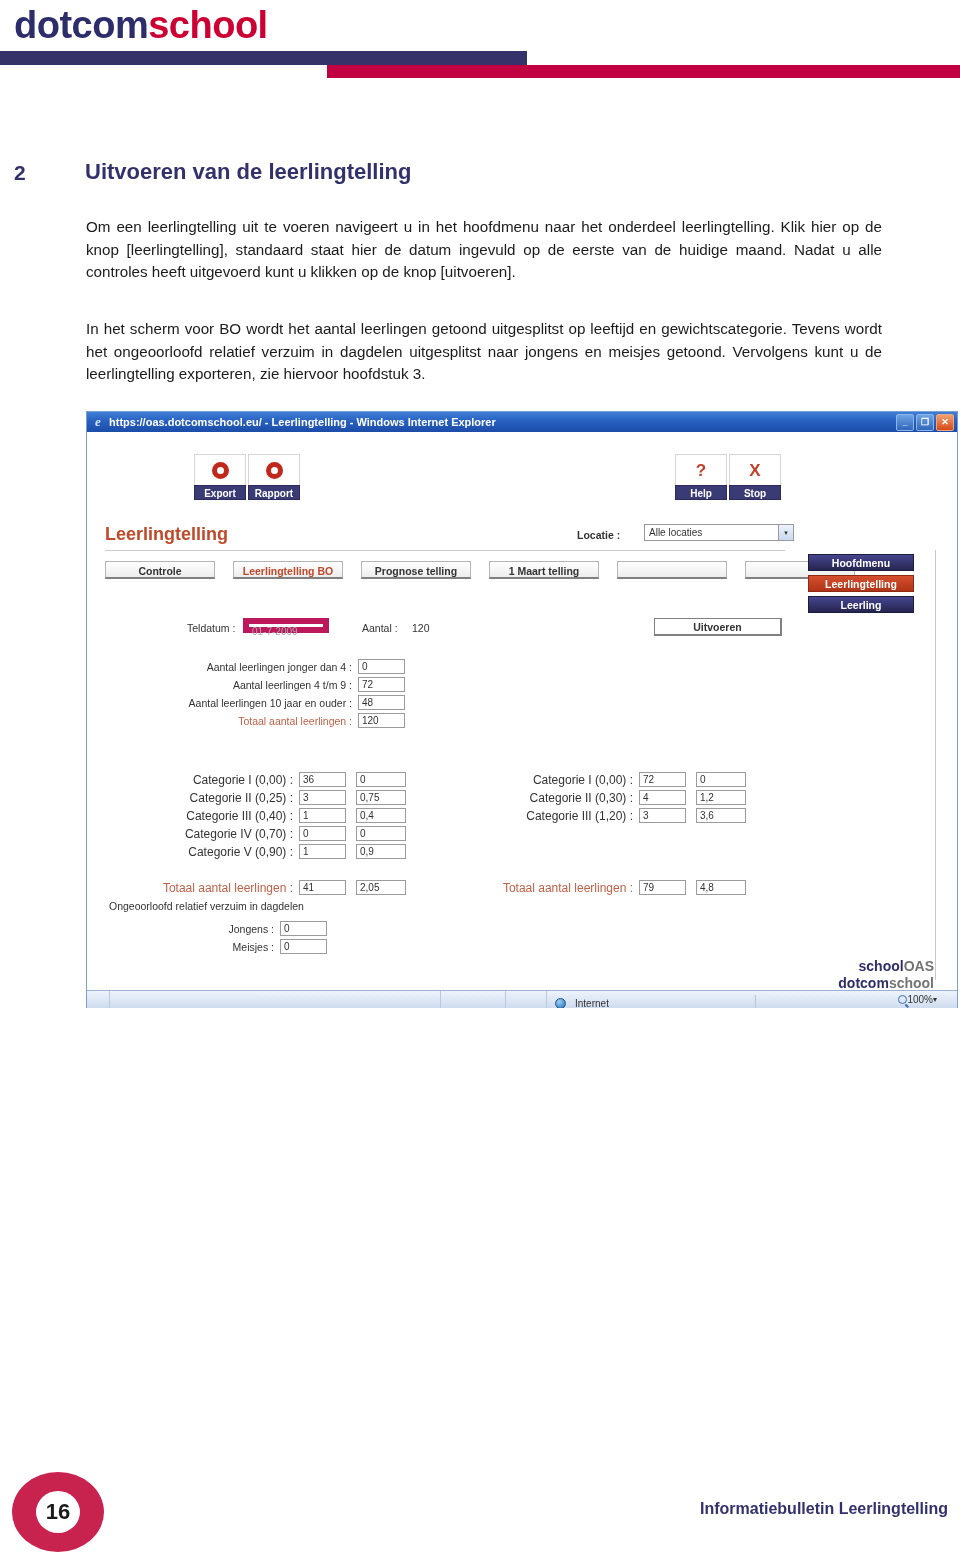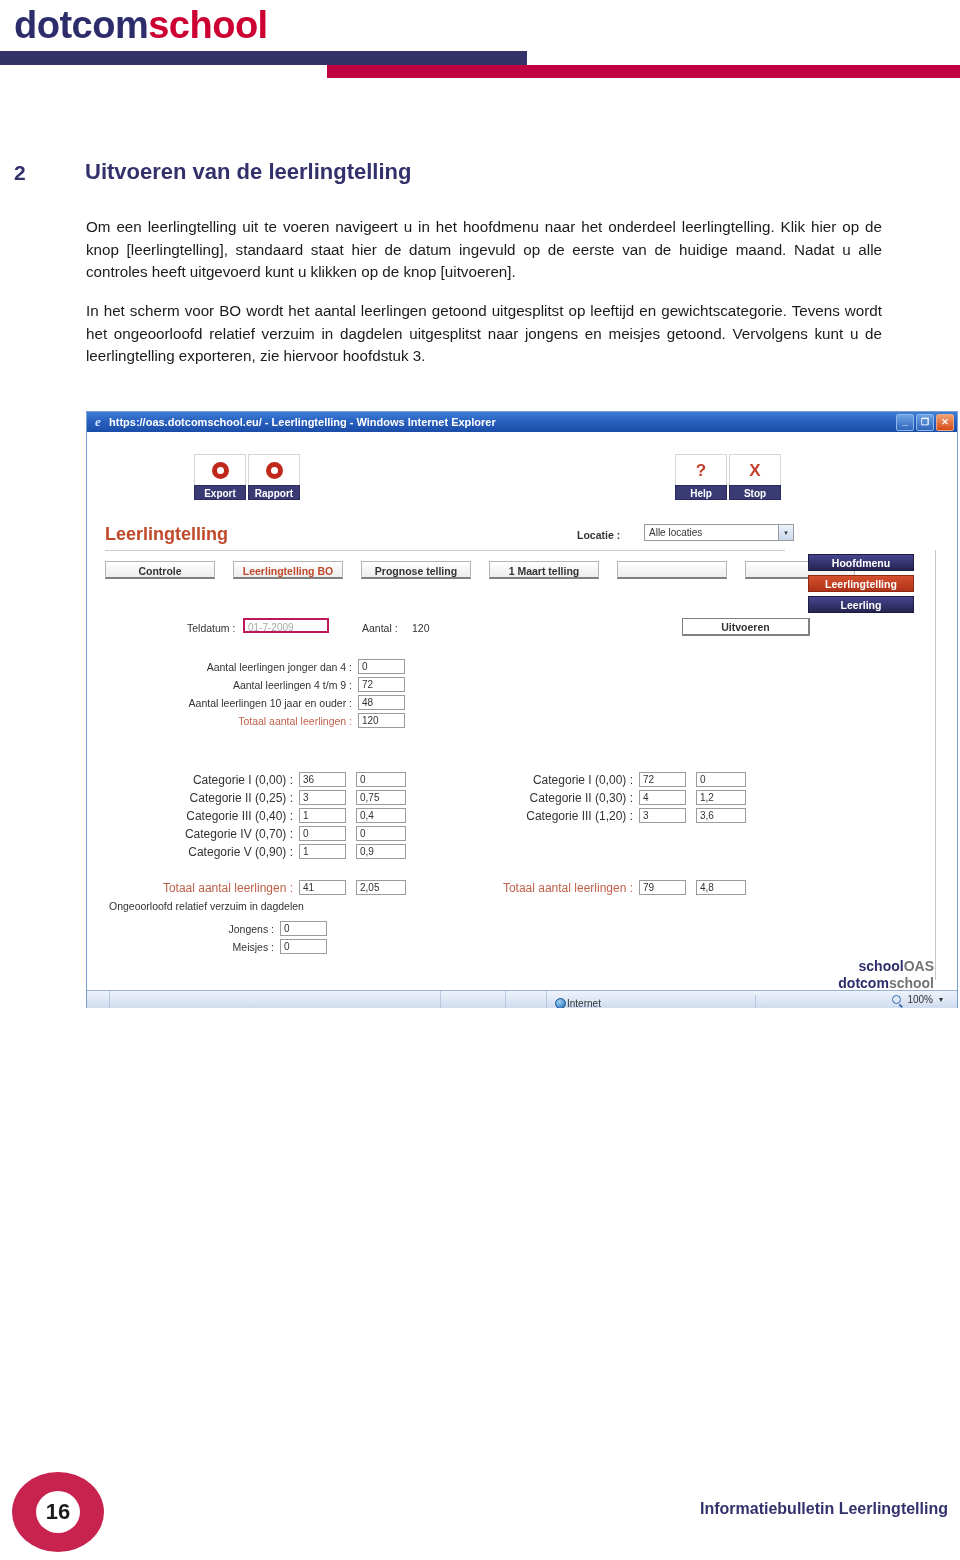--- a/index.html
+++ b/index.html
@@ -66,21 +66,21 @@
   .para {
     position: absolute;
     left: 86px;
     width: 796px;
     font-size: 15.2px;
     line-height: 22.6px;
     color: #1b1b1b;
     text-align: justify;
   }
   #para-1 { top: 216px; }
-  #para-2 { top: 300px; }
+  #para-2 { top: 318px; }
 
   
   #browser-window {
     position: absolute;
     left: 86px;
     top: 411px;
     width: 872px;
     height: 597px;
     border: 1px solid #7b9fd4;
     box-sizing: border-box;
@@ -299,21 +299,21 @@
     top: 190px;
     font-size: 10.5px;
     color: #333333;
   }
   #teldatum-input {
     position: absolute;
     left: 156px;
     top: 186px;
     width: 86px;
     height: 15px;
-    border: 2px solid #be185d;
+    border: 6px solid #be185d;
     background: #ffffff;
     font-size: 10px;
     color: #a8a8a8;
     line-height: 15px;
     padding-left: 3px;
     box-sizing: border-box;
   }
   #aantal-label {
     position: absolute;
     left: 275px;
@@ -323,21 +323,21 @@
   }
   #aantal-value {
     position: absolute;
     left: 325px;
     top: 190px;
     font-size: 10.5px;
     color: #333333;
   }
   #uitvoeren-button {
     position: absolute;
-    left: 595px;
+    left: 567px;
     top: 186px;
     width: 128px;
     height: 18px;
     border: 1px solid #808080;
     border-right-width: 2px;
     border-bottom-width: 2px;
     background: #ffffff;
     font-size: 10.5px;
     font-weight: bold;
     color: #333333;
@@ -478,34 +478,34 @@
     display: flex;
     align-items: center;
   }
   #sb-blank-1 { width: 22px; }
   #sb-blank-2 { width: 330px; }
   #sb-blank-3 { width: 64px; }
   #sb-blank-4 { width: 40px; }
   #sb-zone {
     width: 200px;
     padding-left: 8px;
-    gap: 1px;
+    gap: 9px;
     margin-top: 8px;
   }
   #globe-icon {
     width: 11px; height: 11px;
     border-radius: 50%;
     background: radial-gradient(circle at 35% 30%, #9fd0f5, #1f6fb5);
     border: 1px solid #15558f;
     box-sizing: border-box;
   }
   #sb-zoom {
     margin-left: auto;
-    padding-right: 14px;
-    gap: 6px;
+    padding-right: 20px;
+    gap: 0;
   }
   #zoom-icon {
     width: 9px; height: 9px;
     border: 1.5px solid #3b6fae;
     border-radius: 50%;
     box-sizing: border-box;
     position: relative;
   }
   #zoom-icon::after {
     content: "";

